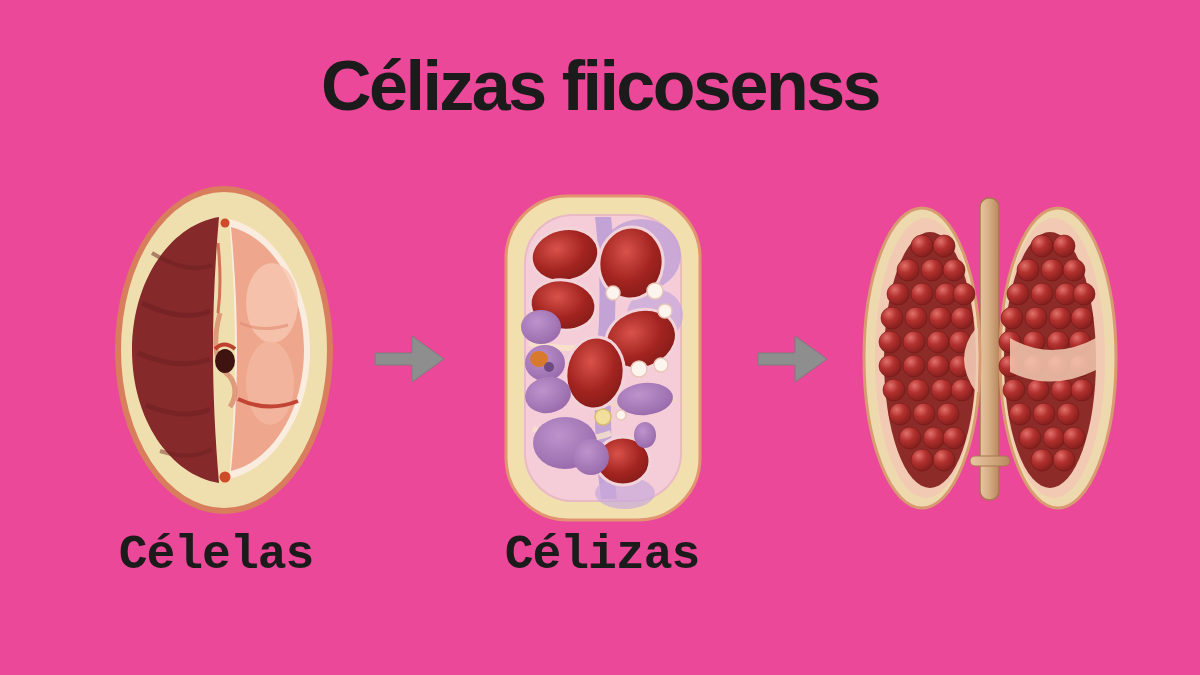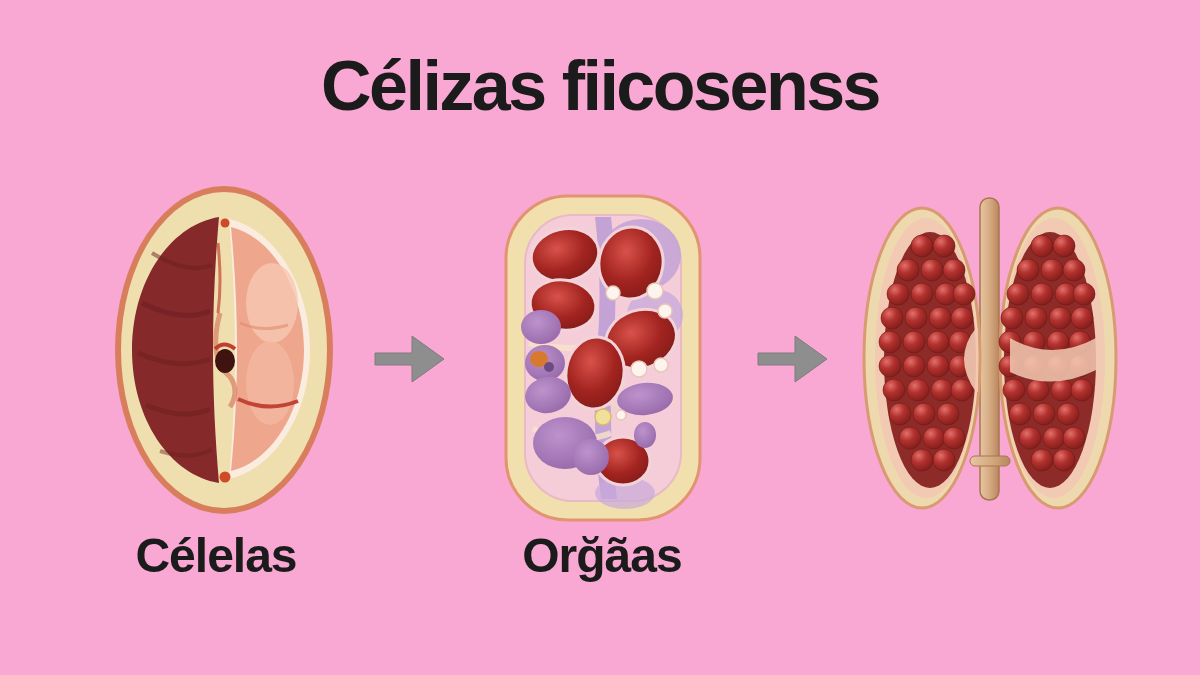--- a/index.html
+++ b/index.html
@@ -1,36 +1,36 @@
 <!DOCTYPE html>
 <html><head>
 <meta charset="utf-8">
 <style>
   html,body { margin:0; padding:0; background:#ffffff; }
   body { width:1200px; height:675px; overflow:hidden; font-family:"Liberation Sans", sans-serif; }
-  .page { position:relative; width:1200px; height:675px; background:#f9a8d4; }
+  .page { position:relative; width:1200px; height:675px; background:#ec4899; }
 
   .title {
     position:absolute; top:46px; left:0; width:1200px; margin:0;
     text-align:center; font-size:70px; font-weight:bold;
     color:#1b1b1b; letter-spacing:-2.5px;
   }
 
   .fig { position:absolute; margin:0; padding:0; }
   #fig-cells   { left:112px; top:183px; width:224px; height:334px; }
   #fig-organs  { left:503px; top:193px; width:200px; height:330px; }
   #fig-systems { left:860px; top:190px; width:260px; height:332px; }
 
   .arrow { position:absolute; width:72px; height:62px; }
   #arrow-1 { left:374px; top:328px; }
   #arrow-2 { left:757px; top:328px; }
 
   .lbl {
     position:absolute; top:528px; width:260px; text-align:center;
-    font-size:48px; font-weight:bold; color:#1b1b1b; letter-spacing:-1px;
+    font-size:48px; font-weight:bold; color:#1b1b1b; letter-spacing:-1px;font-family:Liberation Mono, monospace;
   }
   #lbl-cells   { left:86px; }
   #lbl-organs  { left:472px; }
   #lbl-systems { left:862px; }
 </style>
 </head>
 <body>
 
 <div class="page">
 
@@ -225,15 +225,15 @@
           <use href="#berryShape" x="74" y="248"></use>
           <use href="#berryShape" x="94" y="248"></use>
         <use href="#berryShape" x="62" y="270"></use>
           <use href="#berryShape" x="84" y="270"></use>
       </g>
       <path d="M150,148 Q192,172 236,148 L236,180 Q192,202 150,182 Z" fill="#f2c9b2" opacity="0.85"></path>
     </svg>
   </figure>
 
   <div class="lbl" id="lbl-cells">Célelas</div>
-  <div class="lbl" id="lbl-organs">Orğãas</div>
+  <div class="lbl" id="lbl-organs">Célizas</div>
 
 </div>
 
 </body></html>

